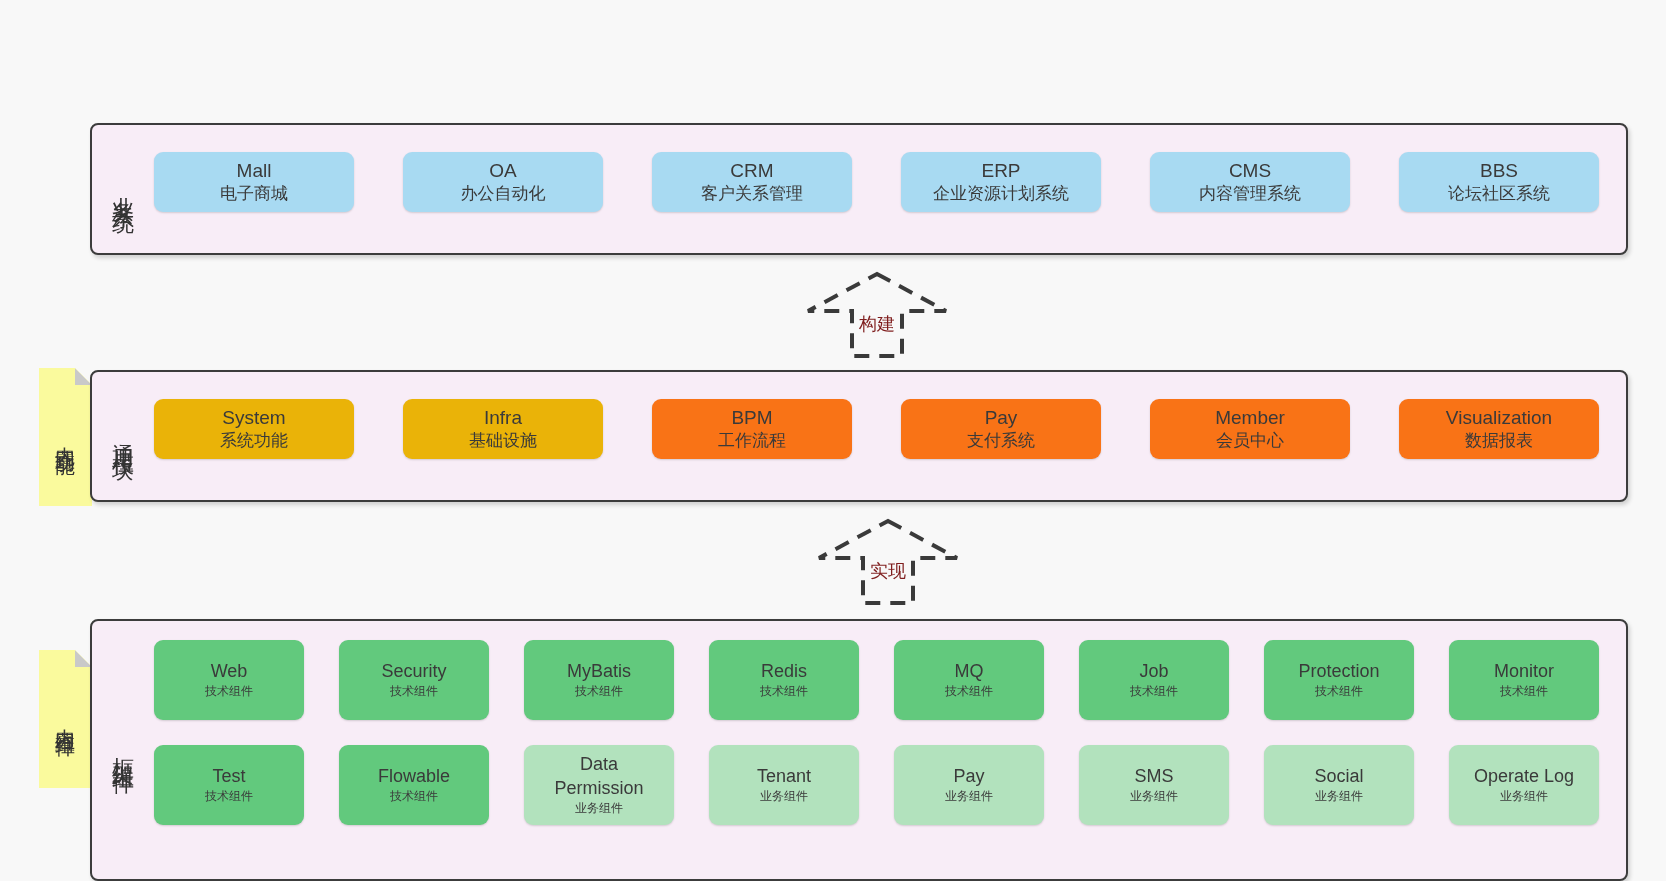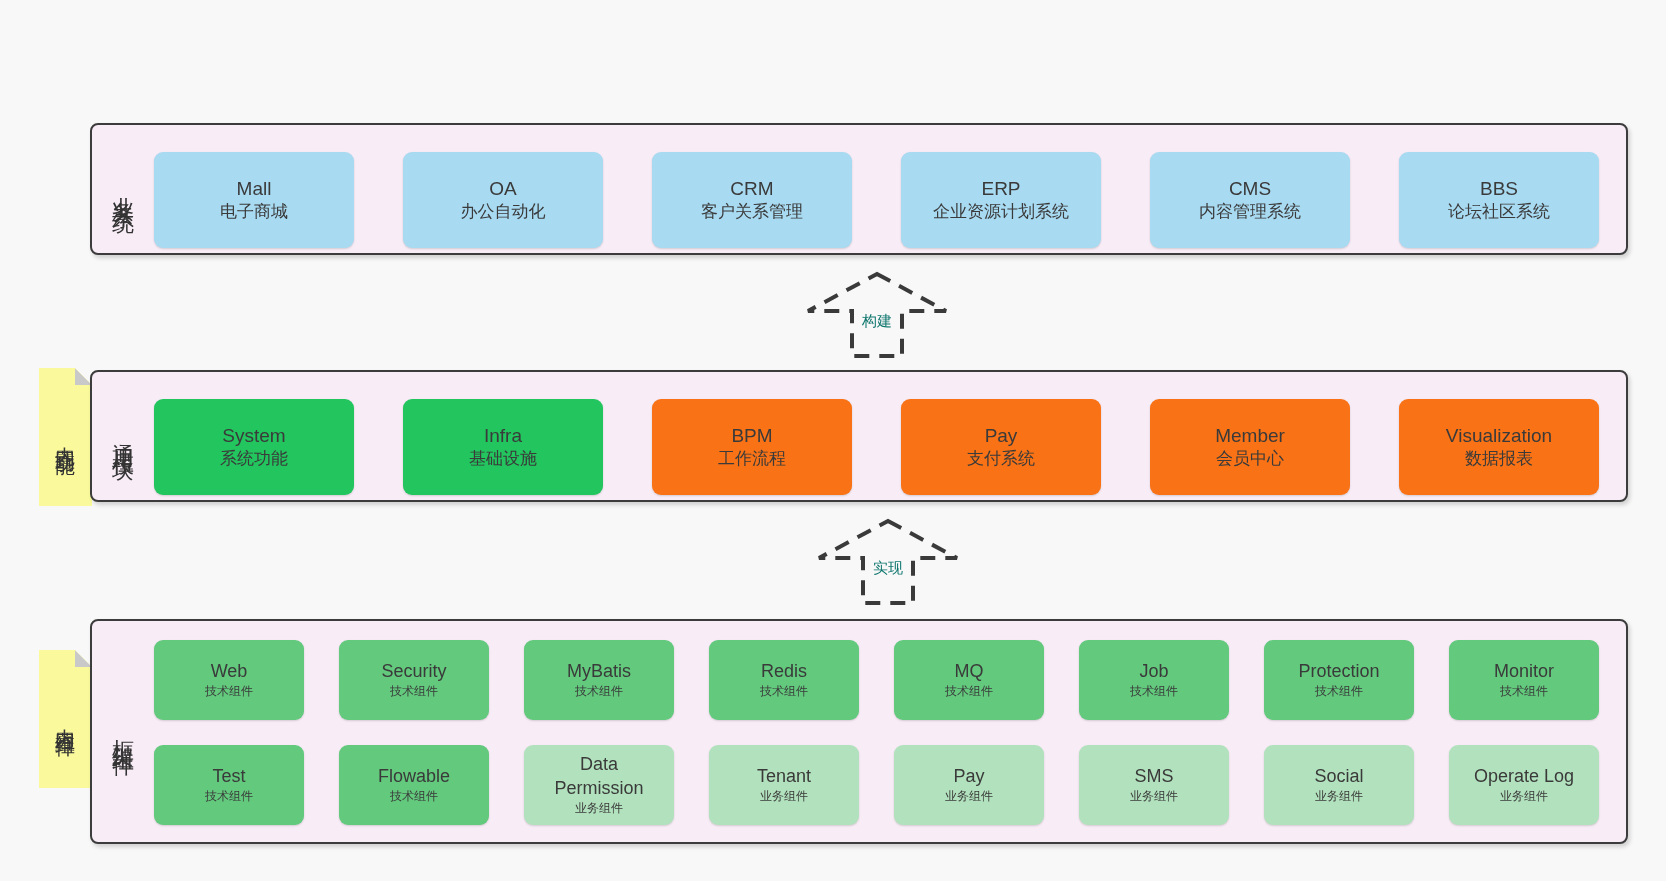--- a/index.html
+++ b/index.html
@@ -11,21 +11,21 @@
   }
   
   .band{
     position:absolute;left:90px;width:1538px;
     background:#f8edf7;border:2px solid #3c3c3c;border-radius:8px;
     box-shadow:2px 3px 4px rgba(0,0,0,.16);
     box-sizing:border-box;z-index:2;
   }
   #band-business{top:123px;height:132px;}
   #band-modules{top:370px;height:132px;}
-  #band-components{top:619px;height:225px;}
+  #band-components{top:619px;height:262px;}
   .band-label{
     position:absolute;left:8px;top:0;bottom:0;width:46px;
     display:flex;align-items:center;justify-content:center;
   }
   .band-label span{
     writing-mode:vertical-lr;text-orientation:upright;
     font-size:22px;letter-spacing:5px;color:#333;line-height:1;
   }
   .row{
     position:absolute;left:62px;width:1445px;
@@ -34,28 +34,28 @@
   .row-1{top:27px;}
   .row-c1{top:19px;}
   .row-c2{top:124px;}
   
   .box{
     border-radius:9px;box-sizing:border-box;
     display:flex;flex-direction:column;align-items:center;justify-content:center;
     text-align:center;box-shadow:0 1px 2px rgba(0,0,0,.15);
     padding:2px 6px;
   }
-  .box-lg{width:200px;height:96px;}
+  .box-lg{width:200px;height:60px;}
   .box-sm{width:150px;height:80px;}
   .box-title{font-size:19px;line-height:1.32;}
   .box-sub{font-size:17px;line-height:1.32;}
   .box-sm .box-title{font-size:18px;max-width:120px;}
   .box-sm .box-sub{font-size:12px;}
   .v-blue{background:#a8daf2;}
-  .v-red{background:#22c55e;}
+  .v-red{background:#eab308;}
   .v-pink{background:#f97316;text-align:center;}
   .v-green{background:#62c97d;}
   .v-green-light{background:#b2e2bd;}
   
   .sticky{
     position:absolute;left:39px;width:53px;height:138px;
     background:#fafa9d;z-index:1;
     clip-path:polygon(0 0,calc(100% - 17px) 0,100% 17px,100% 100%,0 100%);
     display:flex;align-items:center;justify-content:center;
   }
@@ -69,21 +69,21 @@
     writing-mode:vertical-lr;text-orientation:upright;
     font-size:20px;letter-spacing:3px;color:#333;line-height:1;
   }
   
   .arrow{position:absolute;width:144px;height:88px;z-index:1;}
   #arrow-build{left:805px;top:271px;}
   #arrow-implement{left:816px;top:518px;}
   .arrow svg{display:block;width:100%;height:100%;}
   .arrow-label{
     position:absolute;left:50%;top:41px;transform:translateX(-50%);
-    background:#f8f8f8;padding:0 3px;font-size:15px;color:#0f766e;white-space:nowrap;
+    background:#f8f8f8;padding:0 3px;font-size:18px;color:#7f1d1d;white-space:nowrap;
   }
 </style>
 </head>
 <body>
 
 <section class="band" id="band-business">
   <div class="band-label">
     <span>业务系统</span>
   </div>
   <div class="row row-1">

